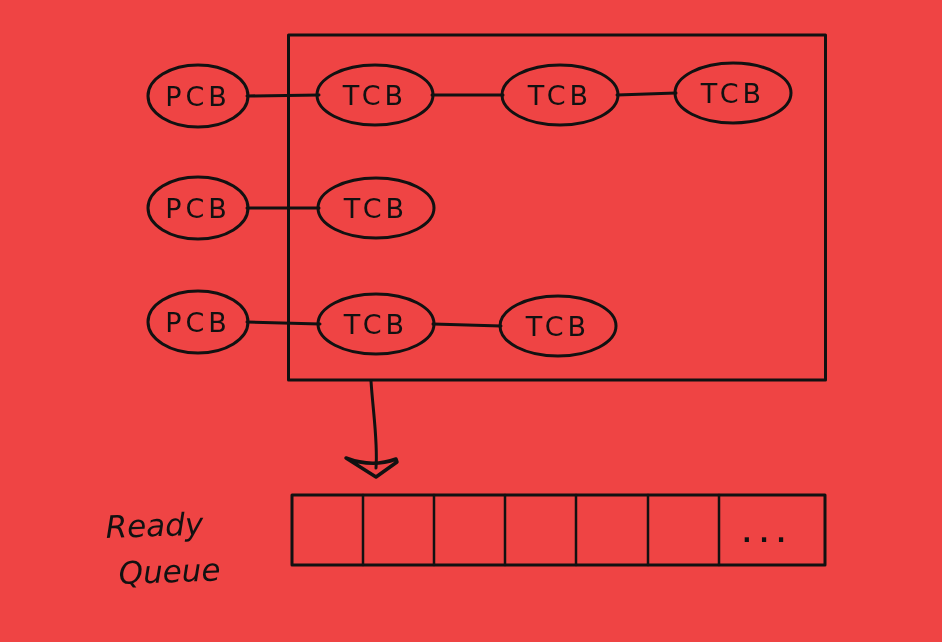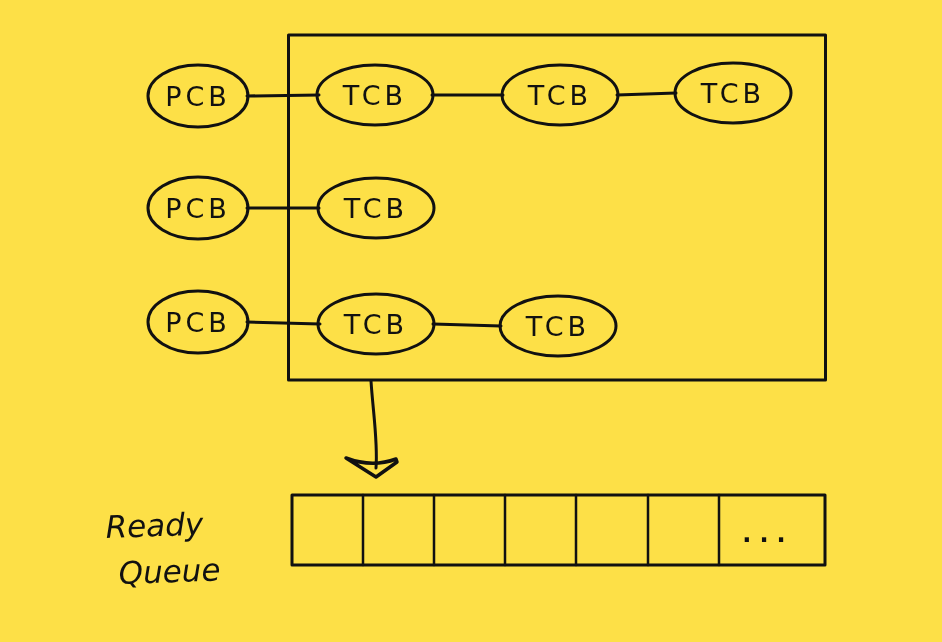--- a/index.html
+++ b/index.html
@@ -5,21 +5,21 @@
   html, body {
     margin: 0;
     padding: 0;
     background: #ffffff;
     font-family: "DejaVu Sans", sans-serif;
   }
   .canvas {
     position: relative;
     width: 942px;
     height: 642px;
-    background: #fde047;
+    background: #ef4444;
     overflow: hidden;
   }
   svg text.node-label {
     font-family: "DejaVu Sans", sans-serif;
     font-size: 27px;
     letter-spacing: 4px;
     fill: #111111;
   }
   svg text.ellipsis-label {
     font-family: "DejaVu Sans", sans-serif;

